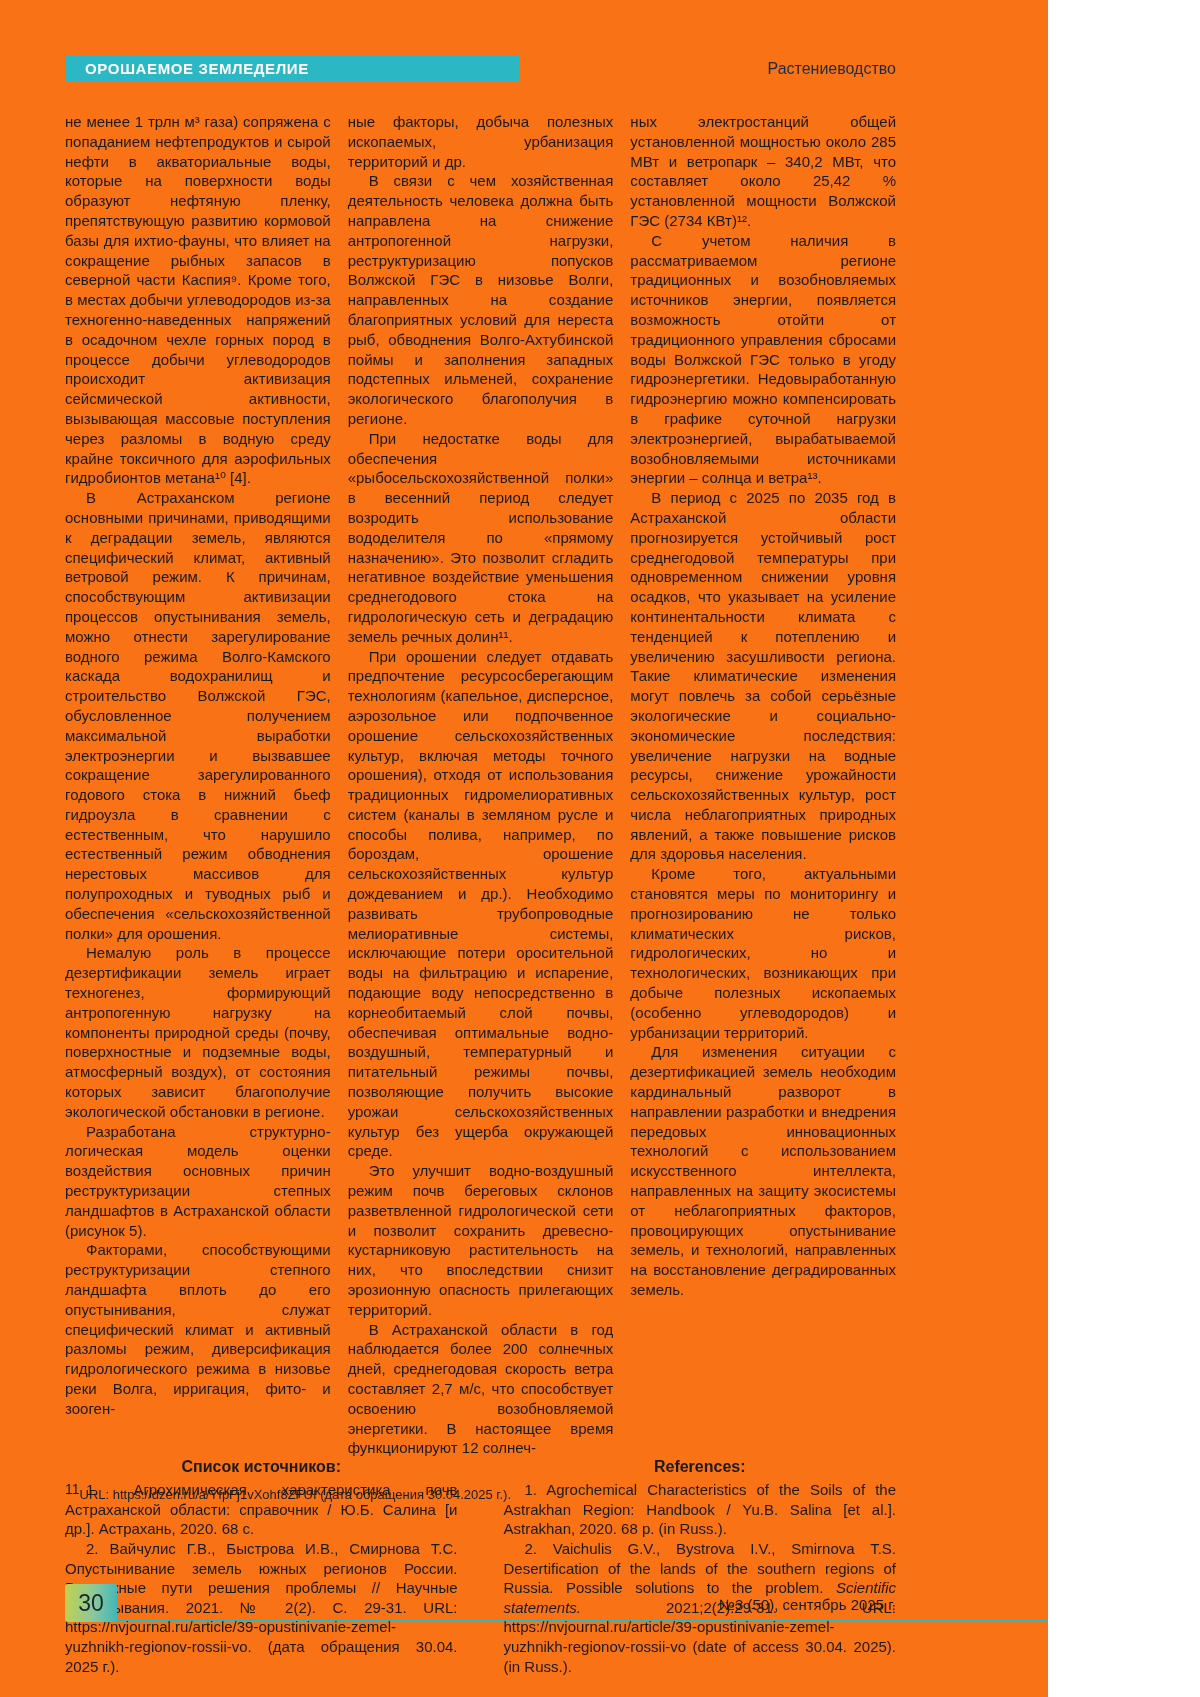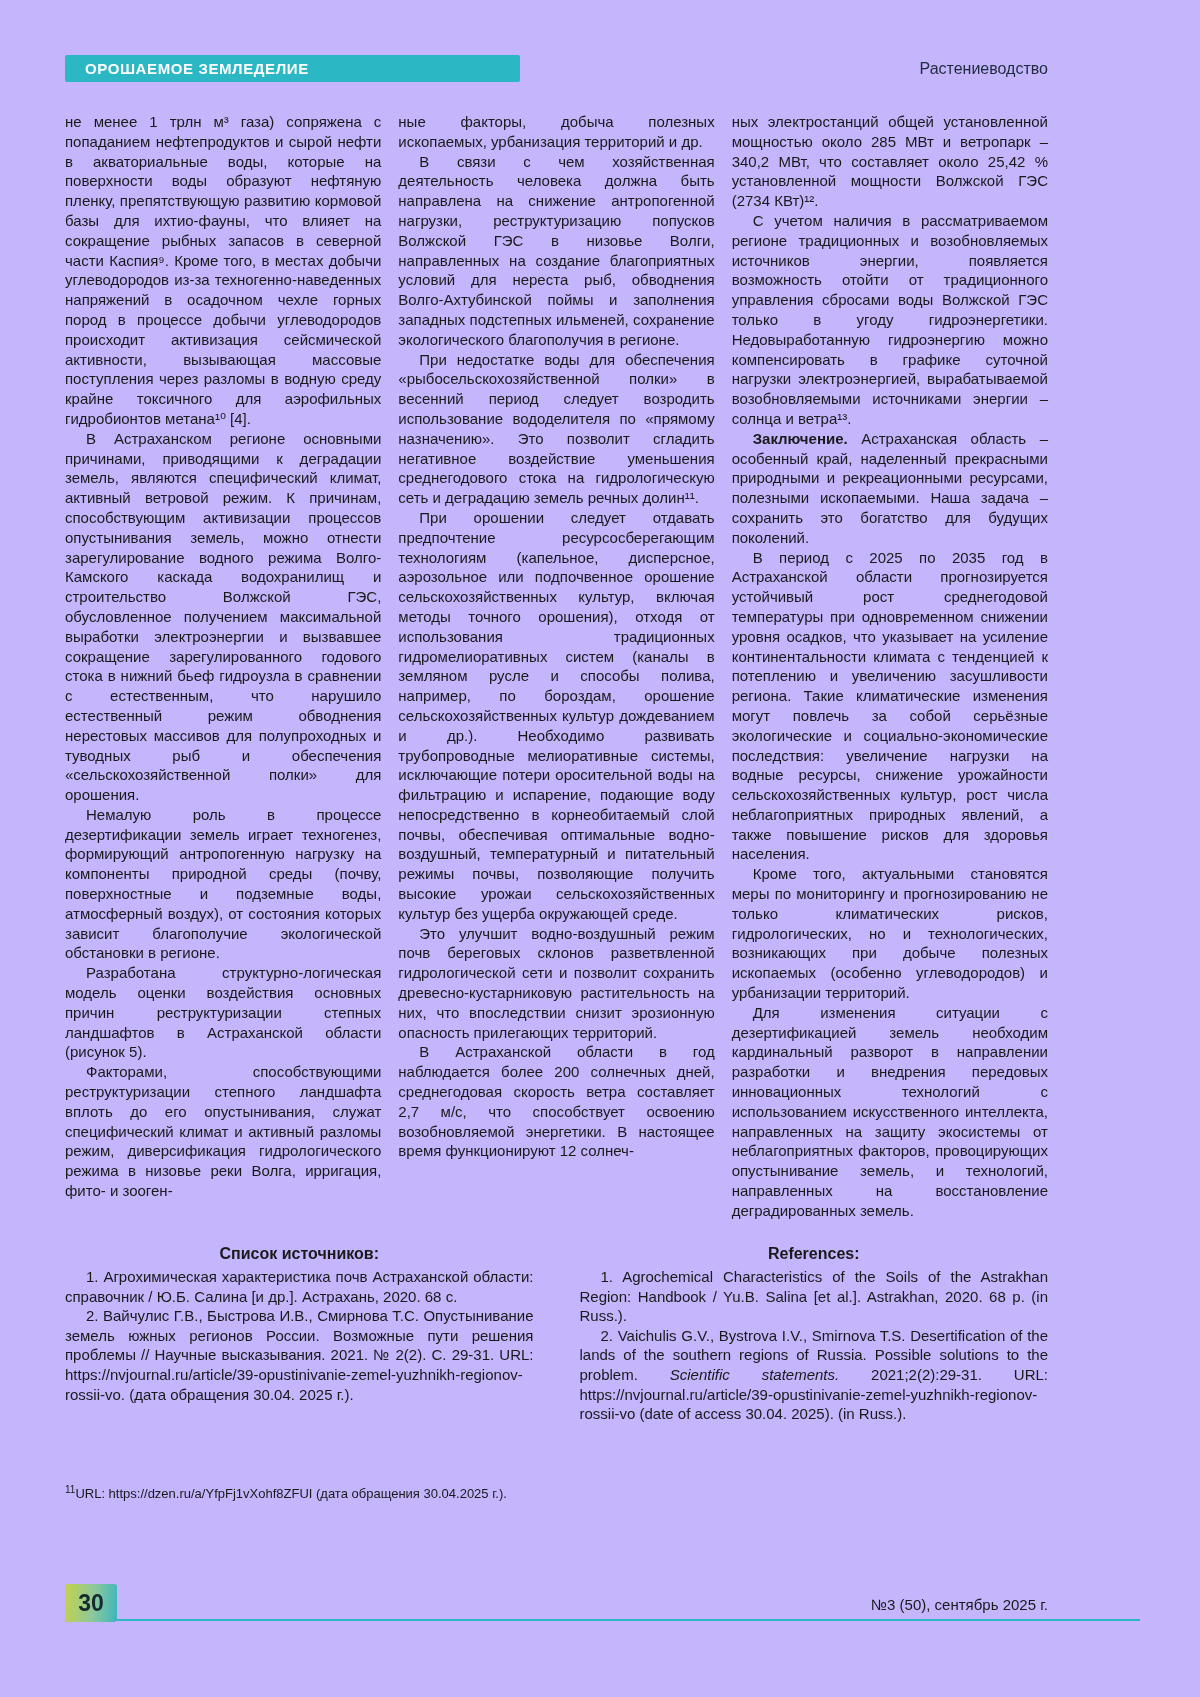--- a/index.html
+++ b/index.html
@@ -1,20 +1,20 @@
 <!DOCTYPE html>
 <html lang="ru"><head>
 <meta charset="utf-8">
 <style>
   html, body { margin: 0; padding: 0; background: #ffffff; }
   .page {
     position: relative;
-    width: 1200px;
+    width: 1048px;
     height: 1697px;
-    background: #c4b5fd;
+    background: #f97316;
     font-family: "Liberation Sans", "DejaVu Sans", sans-serif;
     color: #1a1a1a;
     box-sizing: border-box;
     padding: 112px 152px 8px 65px;
     overflow: hidden;
   }
 
   
   .page-header {
     position: absolute;
@@ -91,21 +91,21 @@
   
   .footnote {
     position: absolute;
     left: 65px;
     top: 1481px;
     width: 640px;
     font-size: 13px;
     line-height: 17px;
     color: #1a1a1a;
   }
-  .footnote sup { font-size: 10px; text-align: right; }
+  .footnote sup { font-size: 14px; text-align: right; }
 
   
   .footer-rule {
     position: absolute;
     left: 65px;
     top: 1619px;
     width: 1075px;
     height: 2px;
     background: #2bb7c4;
     z-index: 1;
@@ -115,21 +115,21 @@
     left: 65px;
     top: 1584px;
     width: 52px;
     height: 38px;
     background: linear-gradient(95deg, #c3d24b 0%, #8cc89c 55%, #3cb6bd 100%);
     border-radius: 3px;
     display: flex;
     align-items: center;
     justify-content: center;
     font-size: 23px;
-    font-weight: bold;
+    font-weight: normal;
     color: #142a2e;
     z-index: 2;
   }
   .issue {
     position: absolute;
     right: 152px;
     top: 1596px;
     font-size: 15px;
     color: #1a1a1a;
   }
@@ -161,21 +161,20 @@
       <p>В связи с чем хозяйственная деятельность человека должна быть направлена на снижение антропогенной нагрузки, реструктуризацию попусков Волжской ГЭС в низовье Волги, направленных на создание благоприятных условий для нереста рыб, обводнения Волго-Ахтубинской поймы и заполнения западных подстепных ильменей, сохранение экологического благополучия в регионе.</p>
       <p>При недостатке воды для обеспечения «рыбосельскохозяйственной полки» в весенний период следует возродить использование вододелителя по «прямому назначению». Это позволит сгладить негативное воздействие уменьшения среднегодового стока на гидрологическую сеть и деградацию земель речных долин¹¹.</p>
       <p>При орошении следует отдавать предпочтение ресурсосберегающим технологиям (капельное, дисперсное, аэрозольное или подпочвенное орошение сельскохозяйственных культур, включая методы точного орошения), отходя от использования традиционных гидромелиоративных систем (каналы в земляном русле и способы полива, например, по бороздам, орошение сельскохозяйственных культур дождеванием и др.). Необходимо развивать трубопроводные мелиоративные системы, исключающие потери оросительной воды на фильтрацию и испарение, подающие воду непосредственно в корнеобитаемый слой почвы, обеспечивая оптимальные водно-воздушный, температурный и питательный режимы почвы, позволяющие получить высокие урожаи сельскохозяйственных культур без ущерба окружающей среде.</p>
       <p>Это улучшит водно-воздушный режим почв береговых склонов разветвленной гидрологической сети и позволит сохранить древесно-кустарниковую растительность на них, что впоследствии снизит эрозионную опасность прилегающих территорий.</p>
       <p>В Астраханской области в год наблюдается более 200 солнечных дней, среднегодовая скорость ветра составляет 2,7 м/с, что способствует освоению возобновляемой энергетики. В настоящее время функционируют 12 солнеч-</p>
     </section>
 
     <section class="col">
       <p class="noindent">ных электростанций общей установленной мощностью около 285 МВт и ветропарк – 340,2 МВт, что составляет около 25,42 % установленной мощности Волжской ГЭС (2734 КВт)¹².</p>
       <p>С учетом наличия в рассматриваемом регионе традиционных и возобновляемых источников энергии, появляется возможность отойти от традиционного управления сбросами воды Волжской ГЭС только в угоду гидроэнергетики. Недовыработанную гидроэнергию можно компенсировать в графике суточной нагрузки электроэнергией, вырабатываемой возобновляемыми источниками энергии – солнца и ветра¹³.</p>
-      <p><span class="lead">Заключение.</span><span> Астраханская область – особенный край, наделенный прекрасными природными и рекреационными ресурсами, полезными ископаемыми. Наша задача – сохранить это богатство для будущих поколений.</span></p>
       <p>В период с 2025 по 2035 год в Астраханской области прогнозируется устойчивый рост среднегодовой температуры при одновременном снижении уровня осадков, что указывает на усиление континентальности климата с тенденцией к потеплению и увеличению засушливости региона. Такие климатические изменения могут повлечь за собой серьёзные экологические и социально-экономические последствия: увеличение нагрузки на водные ресурсы, снижение урожайности сельскохозяйственных культур, рост числа неблагоприятных природных явлений, а также повышение рисков для здоровья населения.</p>
       <p>Кроме того, актуальными становятся меры по мониторингу и прогнозированию не только климатических рисков, гидрологических, но и технологических, возникающих при добыче полезных ископаемых (особенно углеводородов) и урбанизации территорий.</p>
       <p>Для изменения ситуации с дезертификацией земель необходим кардинальный разворот в направлении разработки и внедрения передовых инновационных технологий с использованием искусственного интеллекта, направленных на защиту экосистемы от неблагоприятных факторов, провоцирующих опустынивание земель, и технологий, направленных на восстановление деградированных земель.</p>
     </section>
 
   </main>
 
   <section class="refs">
     <div class="refs-col">
       <h3>Список источников:</h3>

